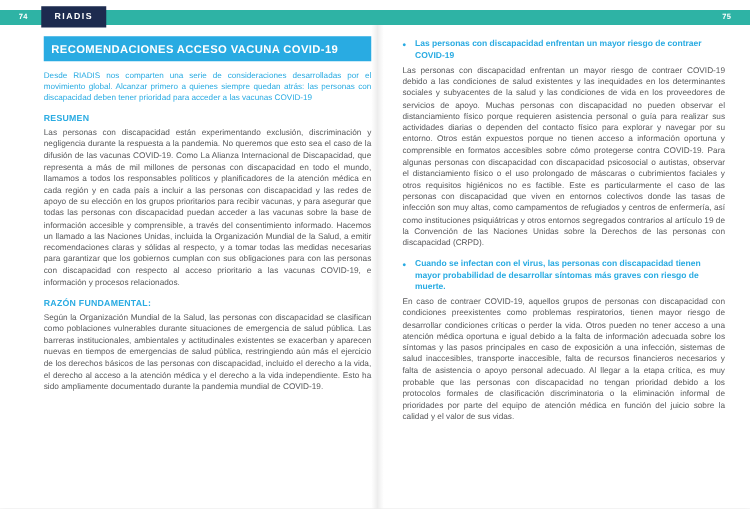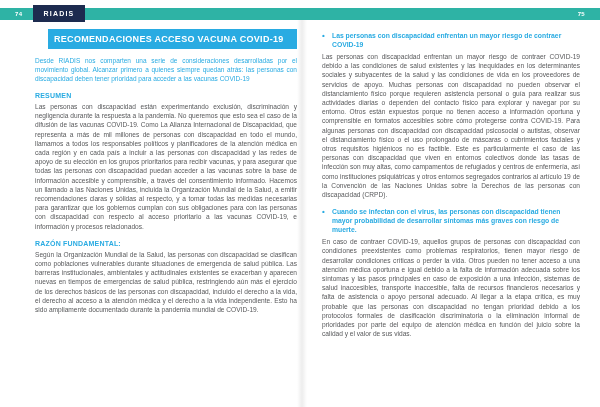--- a/index.html
+++ b/index.html
@@ -65,21 +65,20 @@
     width: 258px;
   }
   .title-bar {
     background: #29abe2;
     color: #ffffff;
     font-size: 9px;
     font-weight: bold;
     letter-spacing: 0.3px;
     padding: 5px 6px 5px 6px;
     line-height: 10px;
-    margin-left: 13px;
   }
   .intro {
     margin: 7px 0 0 0;
     color: #29abe2;
     font-size: 6.5px;
     line-height: 9px;
     text-align: justify;
   }
   .sec-heading {
     margin: 9px 0 3px 0;

